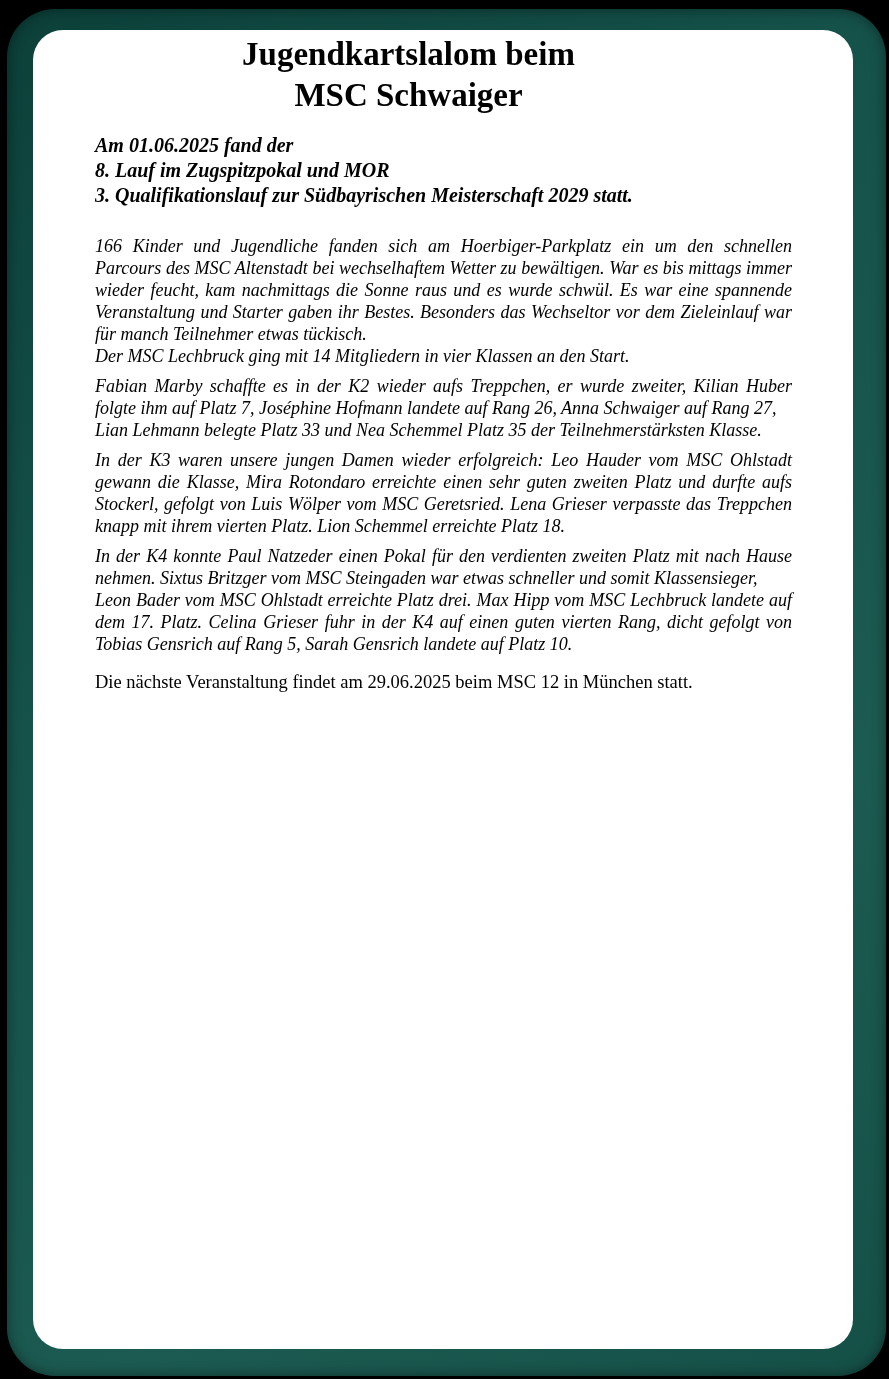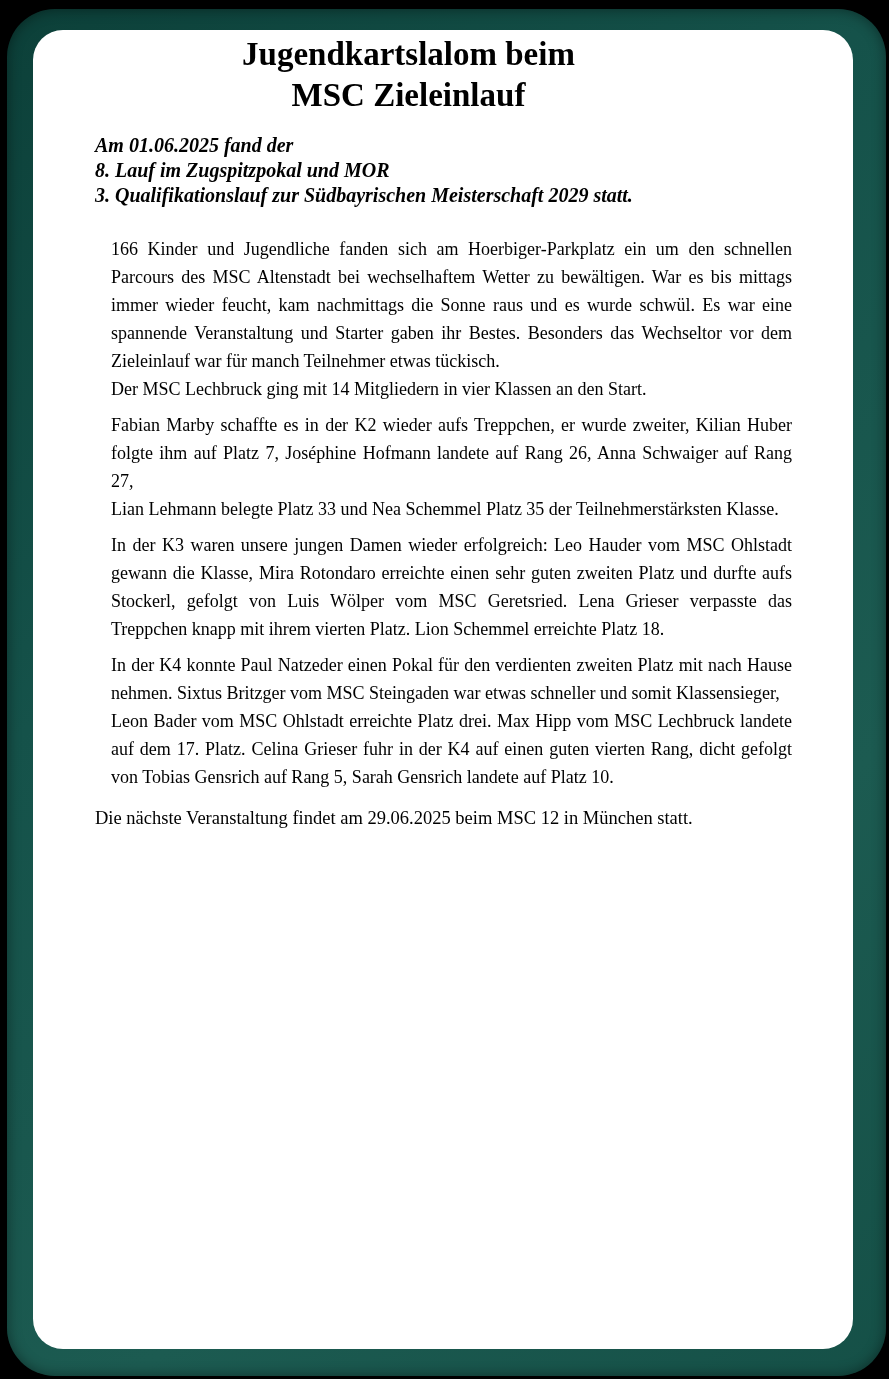--- a/index.html
+++ b/index.html
@@ -67,43 +67,44 @@
     line-height: 25px;
   }
   .subtitle.offset {
     margin-right: 70px;
   }
   .body-block {
     margin-top: 27px;
   }
   .para {
     font-size: 18px;
-    line-height: 28px;
+    line-height: 22px;
     text-align: justify;
     white-space: pre-line;
-    margin: 0 0 8px 16px;
+    margin: 0 0 8px 0;
+    font-style: italic;
   }
   .closing {
     font-size: 18.5px;
     line-height: 27px;
     font-weight: normal;
     text-align: left;
     margin-top: 14px;
   }
 </style>
 </head>
 <body>
 
 <div class="page">
   <div class="frame">
     <div class="card">
       <div class="content">
 
         <div class="title">Jugendkartslalom beim</div>
-        <div class="title">MSC Zieleinlauf</div>
+        <div class="title">MSC Schwaiger</div>
 
         <div class="subtitle-block">
           <div class="subtitle offset">Am 01.06.2025 fand der</div>
           <div class="subtitle">8. Lauf im Zugspitzpokal und MOR</div>
           <div class="subtitle">3. Qualifikationslauf zur Südbayrischen Meisterschaft 2029 statt.</div>
         </div>
 
         <div class="body-block">
           <div class="para">166 Kinder und Jugendliche fanden sich am Hoerbiger-Parkplatz ein um den schnellen Parcours des MSC Altenstadt bei wechselhaftem Wetter zu bewältigen. War es bis mittags immer wieder feucht, kam nachmittags die Sonne raus und es wurde schwül. Es war eine spannende Veranstaltung und Starter gaben ihr Bestes. Besonders das Wechseltor vor dem Zieleinlauf war für manch Teilnehmer etwas tückisch.
 Der MSC Lechbruck ging mit 14 Mitgliedern in vier Klassen an den Start.</div>

